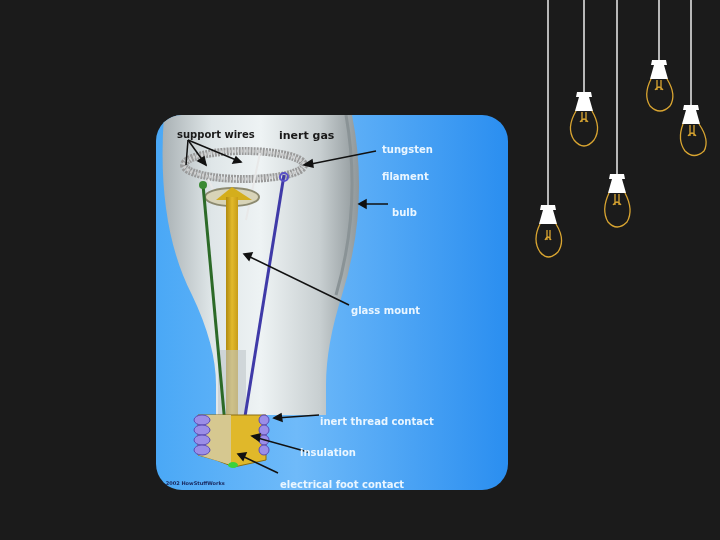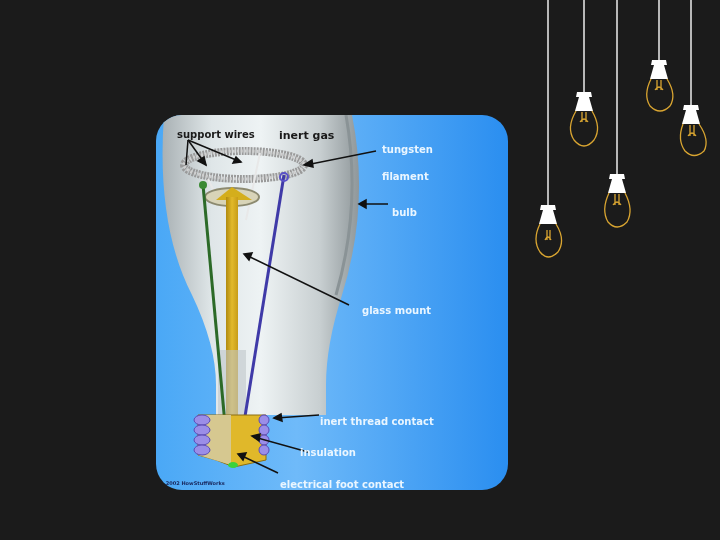--- a/index.html
+++ b/index.html
@@ -94,21 +94,21 @@
         <line x1="122" y1="358" x2="84" y2="340"></line>
           <polygon points="82,339 90,338 87,345"></polygon>
       </g>
     </svg>
 
     <div class="lbl dark" style="left:21px;top:14px;">support wires</div>
     <div class="lbl dark" style="left:123px;top:15px;font-size:11px;">inert gas</div>
     <div class="lbl light" style="left:226px;top:29px;">tungsten</div>
     <div class="lbl light" style="left:226px;top:40px;margin-top:16px;">filament</div>
     <div class="lbl light" style="left:236px;top:92px;">bulb</div>
-    <div class="lbl light" style="left:206px;top:190px;">glass mount</div>
+    <div class="lbl light" style="left:195px;top:190px;">glass mount</div>
     <div class="lbl light" style="left:164px;top:301px;">inert thread contact</div>
     <div class="lbl light" style="left:144px;top:332px;">insulation</div>
     <div class="lbl light" style="left:124px;top:352px;margin-top:12px;">electrical foot contact</div>
     <div class="copyright">© 2002 HowStuffWorks</div>
   </div>
 
   <svg class="deco" viewBox="0 0 200 270">
     <g stroke="#eeeeee" stroke-width="1.5">
       <line x1="28" y1="0" x2="28" y2="205"></line>
       <line x1="64" y1="0" x2="64" y2="92"></line>

